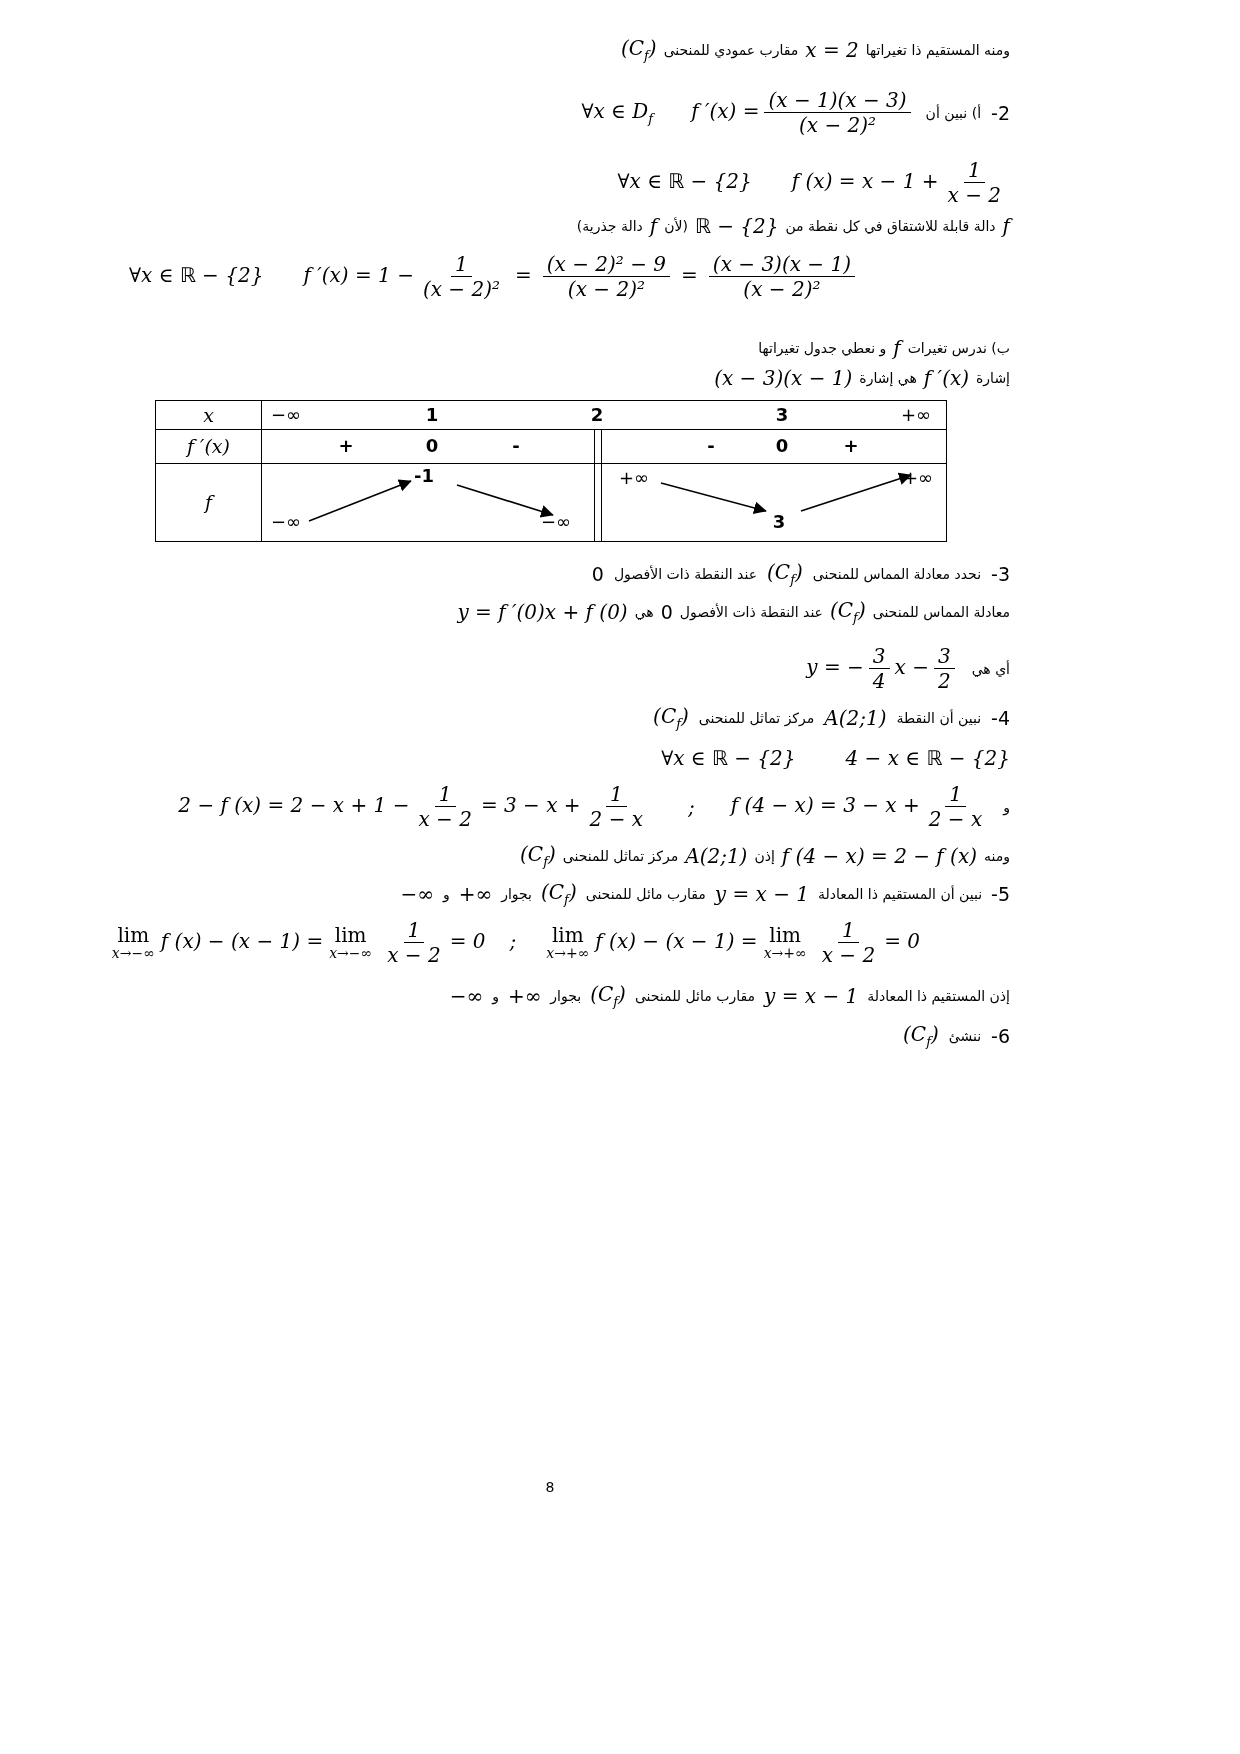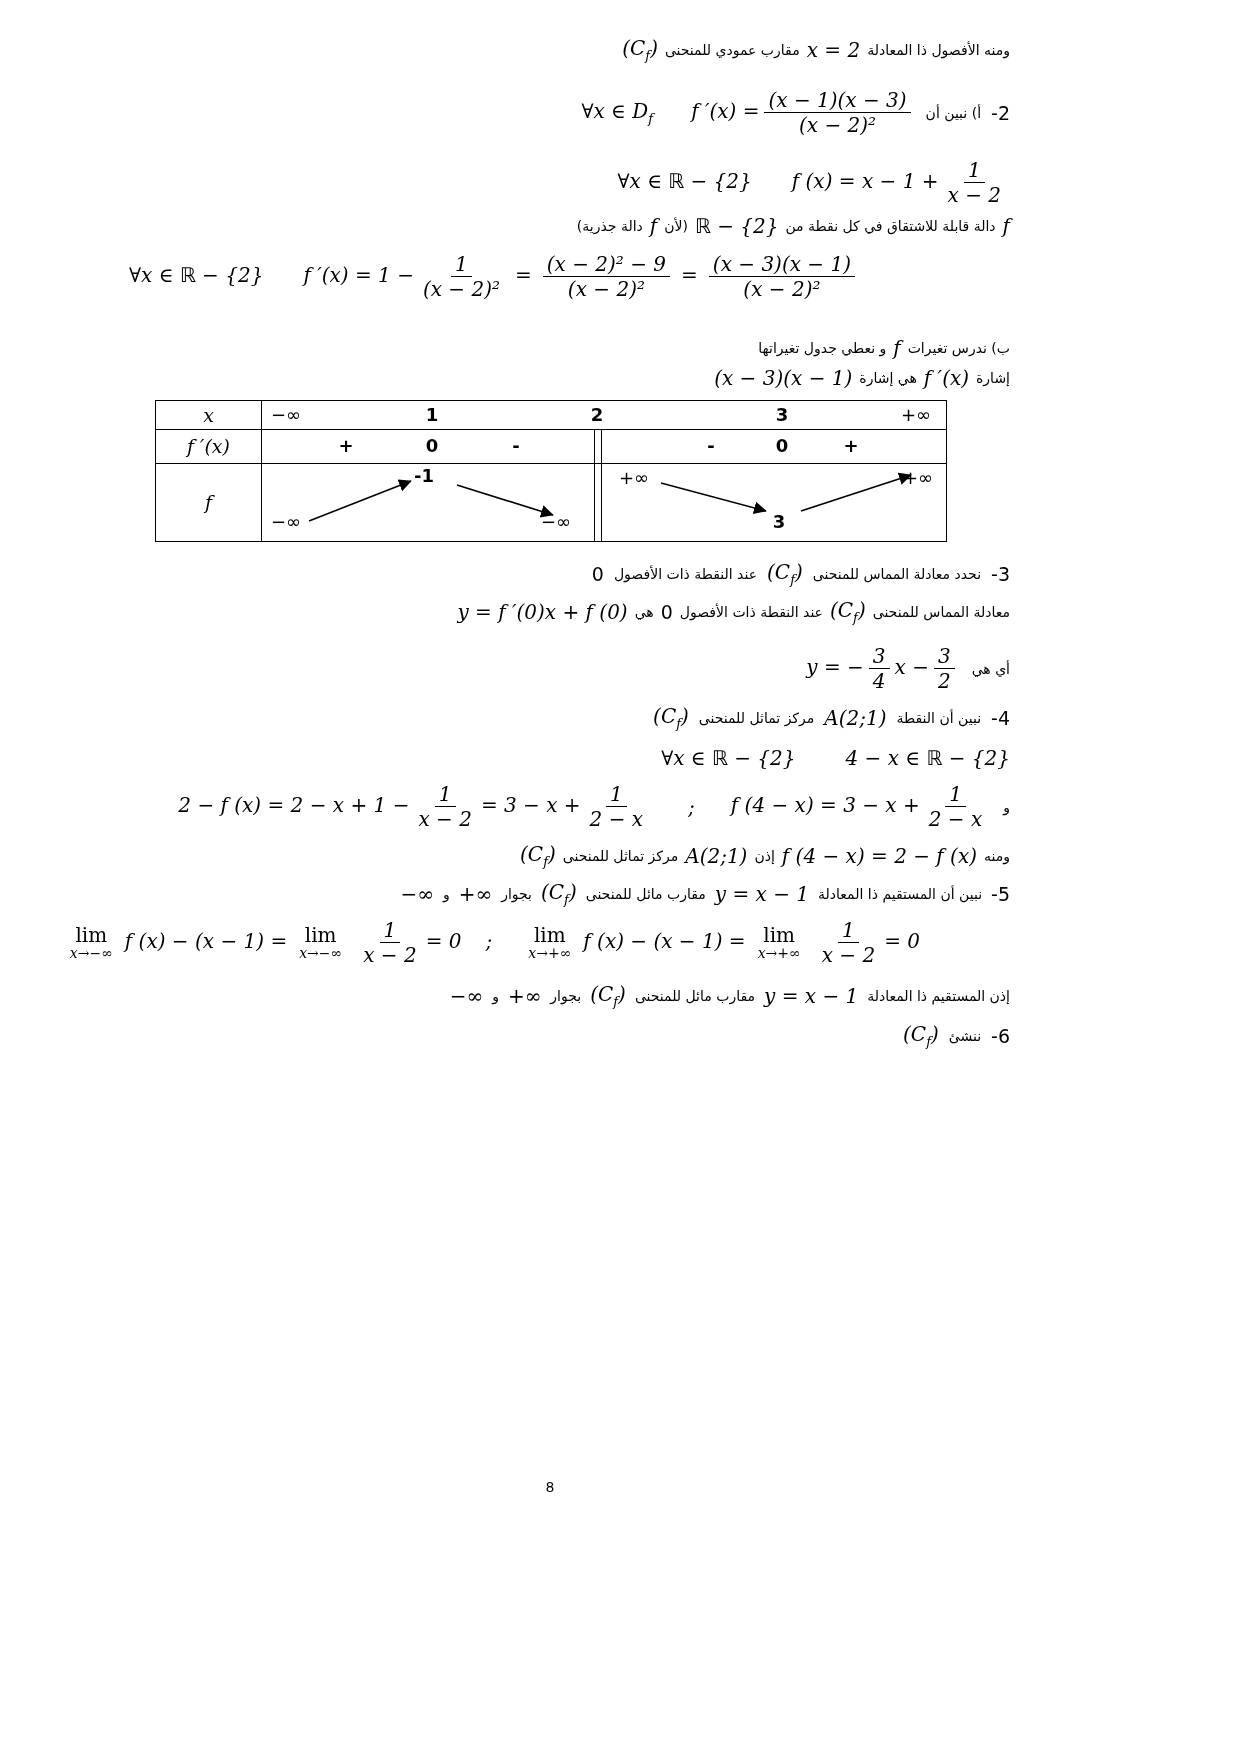--- a/index.html
+++ b/index.html
@@ -6,21 +6,21 @@
   .page{position:relative;width:1240px;height:1754px;background:#ffffff;color:#000;overflow:hidden;}
   .line{position:absolute;display:flex;align-items:center;white-space:nowrap;gap:7px;}
   .rtl{direction:rtl;}
   .ar{font-family:"DejaVu Sans",sans-serif;font-size:14px;}
   .num{font-family:"DejaVu Sans",sans-serif;font-size:19px;direction:ltr;unicode-bidi:isolate;}
   .math{font-family:"DejaVu Serif","DejaVu Sans",serif;font-style:italic;font-size:20px;direction:ltr;unicode-bidi:isolate;white-space:nowrap;}
   .math sub{font-size:13px;}
   .frac{display:inline-flex;flex-direction:column;align-items:center;vertical-align:middle;margin:0 5px;line-height:1.22;}
   .frac .fn{border-bottom:1.4px solid #000;padding:0 4px;text-align:right;}
   .frac .fd{padding:0 4px;text-align:right;}
-  .lim{display:inline-flex;flex-direction:column;align-items:center;vertical-align:middle;font-style:normal;line-height:1.1;margin:0 12px;}
+  .lim{display:inline-flex;flex-direction:column;align-items:center;vertical-align:middle;font-style:normal;line-height:1.1;margin:0 6px;}
   .lim .lsub{font-size:14px;font-style:italic;}
   .mr40{margin-right:40px;}
   .mr50{margin-right:50px;}
   .ml38{margin-left:38px;}
   .mx6{margin:0 6px;}
   .mx24{margin:0 24px;}
   
   .vtable{position:absolute;left:155px;top:400px;width:790px;height:140px;border:1.6px solid #000;background:#fff;}
   .tl{position:absolute;}
   .vline{left:105px;top:0;height:100%;width:0;border-left:1.6px solid #000;}
@@ -33,21 +33,21 @@
   .arrows{position:absolute;}
   .arr{stroke:#000;stroke-width:1.6;}
   .pagenum{position:absolute;top:1478px;left:155px;width:790px;text-align:center;}
 </style>
 </head>
 <body>
 
 <div class="page">
 
   <div class="line rtl" style="top:36px;right:230px;">
-    <span class="ar">ومنه الأفصول ذا المعادلة</span>
+    <span class="ar">ومنه المستقيم ذا تغيراتها</span>
     <span class="math">x = 2</span>
     <span class="ar">مقارب عمودي للمنحنى</span>
     <span class="math"><span>(C</span><sub>f</sub><span>)</span></span>
   </div>
 
   <div class="line rtl" style="top:88px;right:230px;gap:10px;">
     <span class="num">-2</span>
     <span class="ar">أ) نبين أن</span>
     <span class="math"><span>∀x ∈ D</span><sub>f</sub><span class="ml38">f ′(x) =</span><span class="frac">
           <span class="fn">(x − 1)(x − 3)</span>

